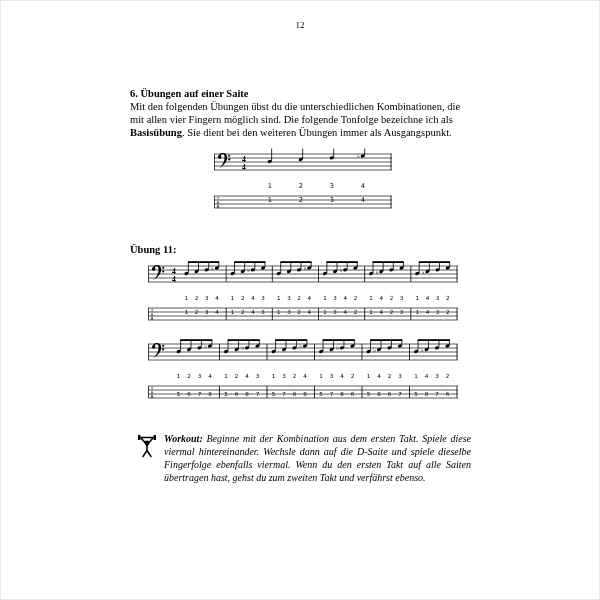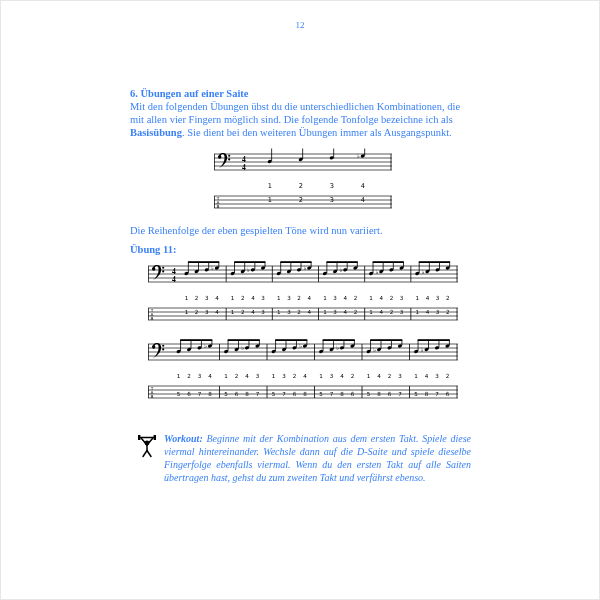--- a/index.html
+++ b/index.html
@@ -1,18 +1,18 @@
 <!DOCTYPE html>
 <html><head>
 <meta charset="utf-8">
 <style>
   html,body{margin:0;padding:0;background:#fff;}
   .page{
     position:relative;width:600px;height:600px;background:#ffffff;
-    font-family:"Liberation Serif",serif;color:#3b82f6;overflow:hidden;
+    font-family:"Liberation Serif",serif;color:#000000;overflow:hidden;
     box-shadow:inset 0 0 0 1px #e6e6e6;
   }
   .pagenum{position:absolute;top:20px;left:0;right:0;text-align:center;font-size:9px;}
   .title{position:absolute;top:44px;left:130px;margin:0;font-size:19px;font-weight:bold;letter-spacing:.2px;}
   .blk{position:absolute;left:130px;width:344px;font-size:10.5px;line-height:13px;margin:0;text-align:left;}
   .bold{font-weight:bold;margin-top:32px;}
   .h-sec{top:87px;font-weight:bold;}
   .p-intro{top:100px;}
   .p-after{top:224px;}
   .h-ueb{top:243px;font-weight:bold;}
@@ -80,21 +80,20 @@
           <text x="117.78000000000002" y="56.4" font-size="6.6" text-anchor="middle" font-family="&quot;DejaVu Sans&quot;,sans-serif" fill="#000">3</text>
           <ellipse cx="148.8" cy="10" rx="2.1" ry="1.5" fill="#000" transform="rotate(-18 148.8 10)"></ellipse>
           <line x1="150.70000000000002" y1="9.5" x2="150.70000000000002" y2="2.5" stroke="#000" stroke-width="0.8"></line>
           <text x="144.4" y="12" font-size="6" text-anchor="middle" font-family="&quot;DejaVu Sans&quot;,sans-serif" fill="#000">♭</text>
           <text x="148.8" y="42" font-size="6.6" text-anchor="middle" font-family="&quot;DejaVu Sans&quot;,sans-serif" fill="#000">4</text>
           <text x="148.8" y="56.4" font-size="6.6" text-anchor="middle" font-family="&quot;DejaVu Sans&quot;,sans-serif" fill="#000">4</text>
         </g>
       </svg>
   </div>
 
-  <p class="blk p-after">Die Reihenfolge der eben gespielten Töne wird nun variiert.</p>
 
   <p class="blk h-ueb">Übung 11:</p>
 
   <div class="music m-l1">
     <svg id="sys-l1" width="310" height="74" viewBox="0 0 310 74">
         <line x1="0" y1="8" x2="310" y2="8" stroke="#000" stroke-width="0.65"></line>
         <line x1="0" y1="12" x2="310" y2="12" stroke="#000" stroke-width="0.65"></line>
         <line x1="0" y1="16" x2="310" y2="16" stroke="#000" stroke-width="0.65"></line>
         <line x1="0" y1="20" x2="310" y2="20" stroke="#000" stroke-width="0.65"></line>
         <line x1="0" y1="24" x2="310" y2="24" stroke="#000" stroke-width="0.65"></line>

